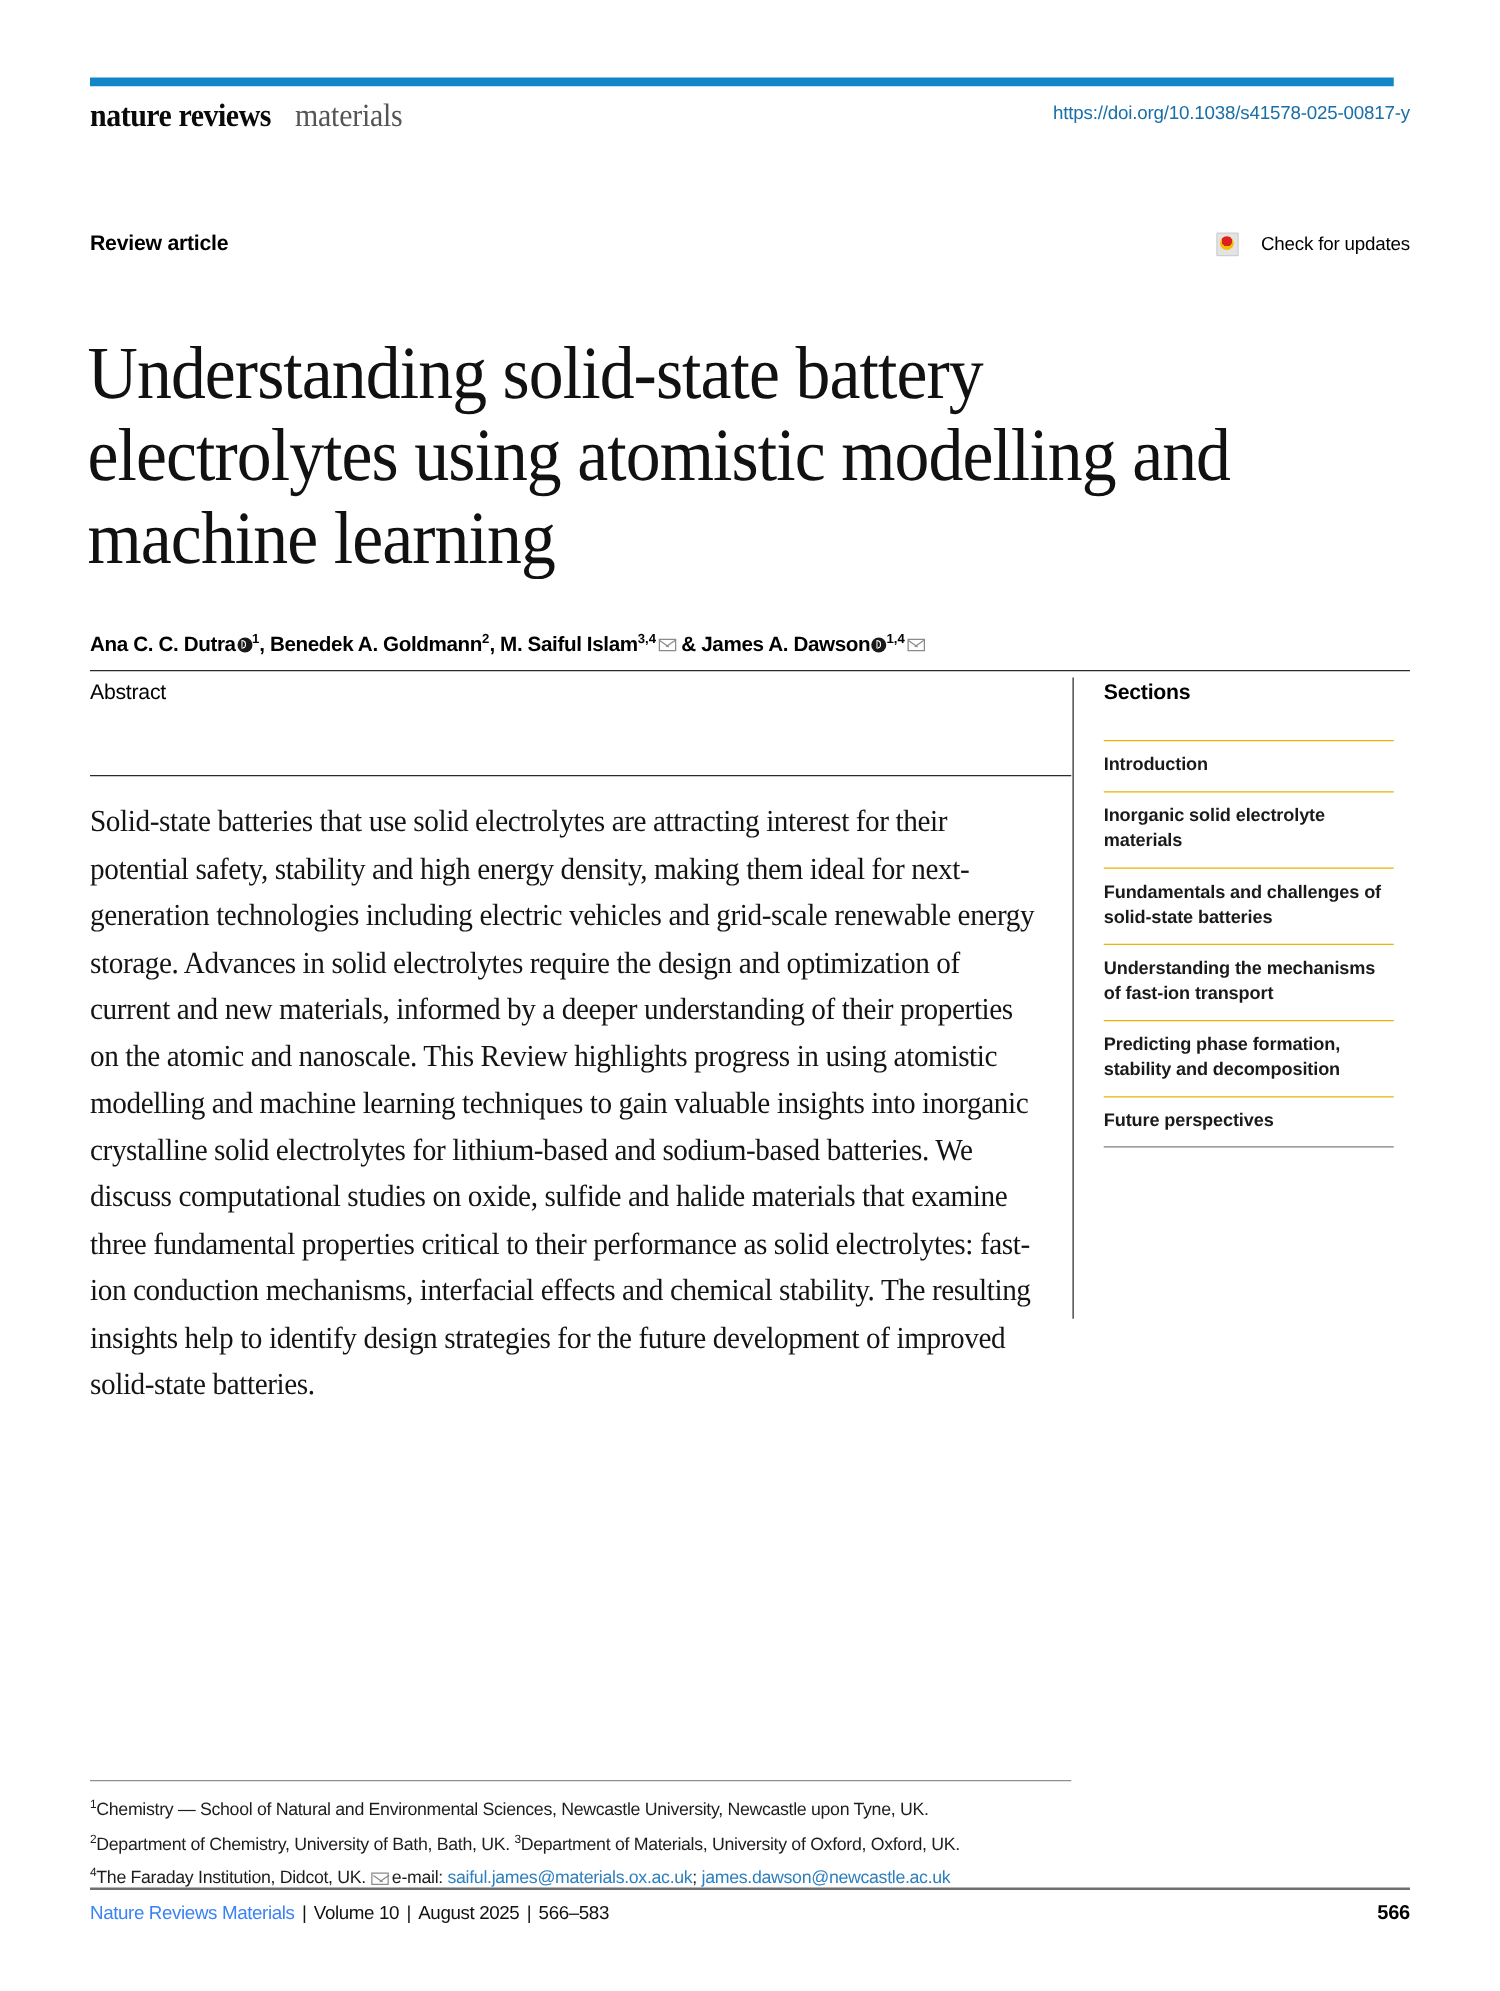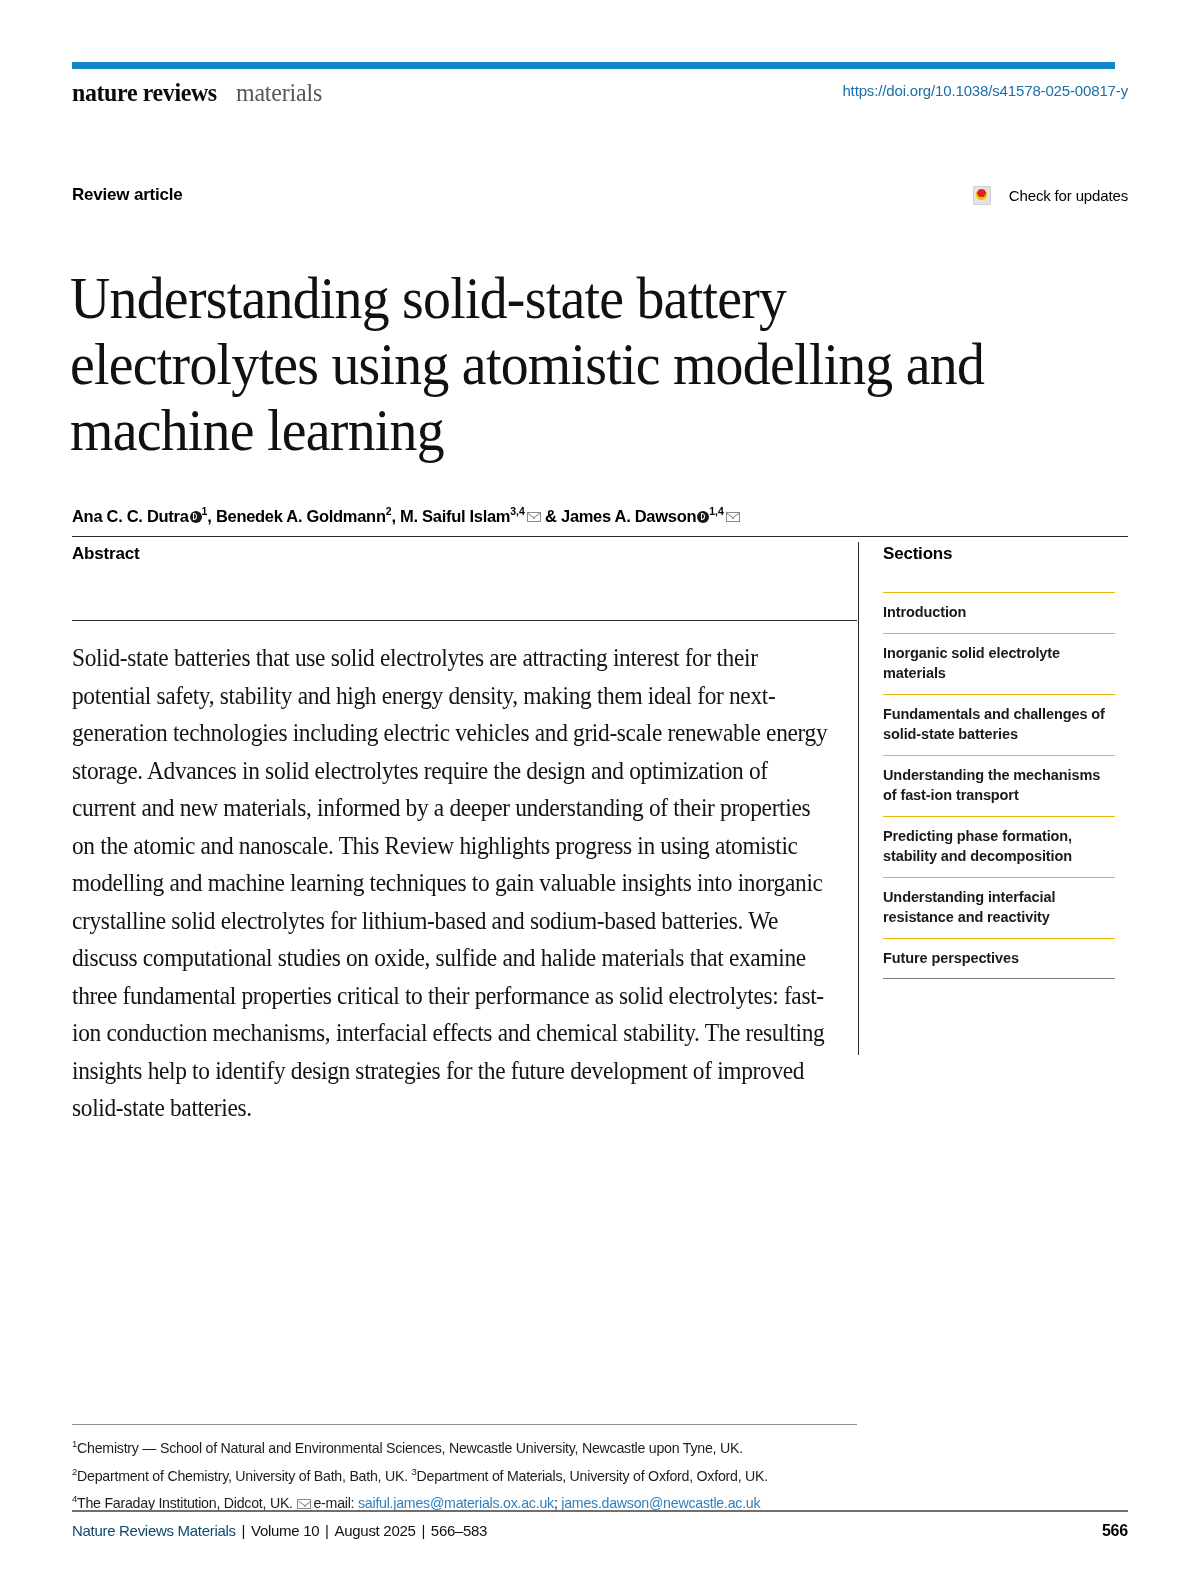--- a/index.html
+++ b/index.html
@@ -227,21 +227,21 @@
     position: absolute;
     left: 858px;
     top: 542px;
     width: 1px;
     height: 513px;
     background: #2b2b2b;
   }
 
   .abstract-heading {
     font-size: 17px;
-    font-weight: bold;
+    font-weight: normal;
     letter-spacing: -0.2px;
     margin: 4px 0 0 0;
   }
   .sections-heading {
     font-size: 17px;
     font-weight: bold;
     letter-spacing: -0.2px;
     margin: 4px 0 0 0;
   }
   .hr-abstract {
@@ -330,21 +330,21 @@
     display: flex;
     align-items: baseline;
     justify-content: space-between;
   }
   .footer-left {
     font-size: 15px;
     letter-spacing: -0.3px;
     color: #111111;
   }
   .footer-left .jname {
-    color: #0c4a6e;
+    color: #3b82f6;
   }
   .footer-left .sep {
     color: #111111;
     padding: 0 2px;
   }
   .footer-page {
     font-size: 16px;
     font-weight: bold;
     letter-spacing: -0.2px;
   }
@@ -390,21 +390,20 @@
     </div>
 
     <div class="col-right">
       <div class="sections-heading">Sections</div>
       <ul class="sec-list">
         <li class="sec-item">Introduction</li>
         <li class="sec-item">Inorganic solid electrolyte materials</li>
         <li class="sec-item">Fundamentals and challenges of solid-state batteries</li>
         <li class="sec-item">Understanding the mechanisms of fast-ion transport</li>
         <li class="sec-item">Predicting phase formation, stability and decomposition</li>
-        <li class="sec-item">Understanding interfacial resistance and reactivity</li>
         <li class="sec-item">Future perspectives</li>
       </ul>
     </div>
 
   </div>
 
   <div class="hr-affil"></div>
 
   <div class="affil">
     <sup>1</sup><span>Chemistry — School of Natural and Environmental Sciences, Newcastle University, Newcastle upon Tyne, UK.</span><br>

